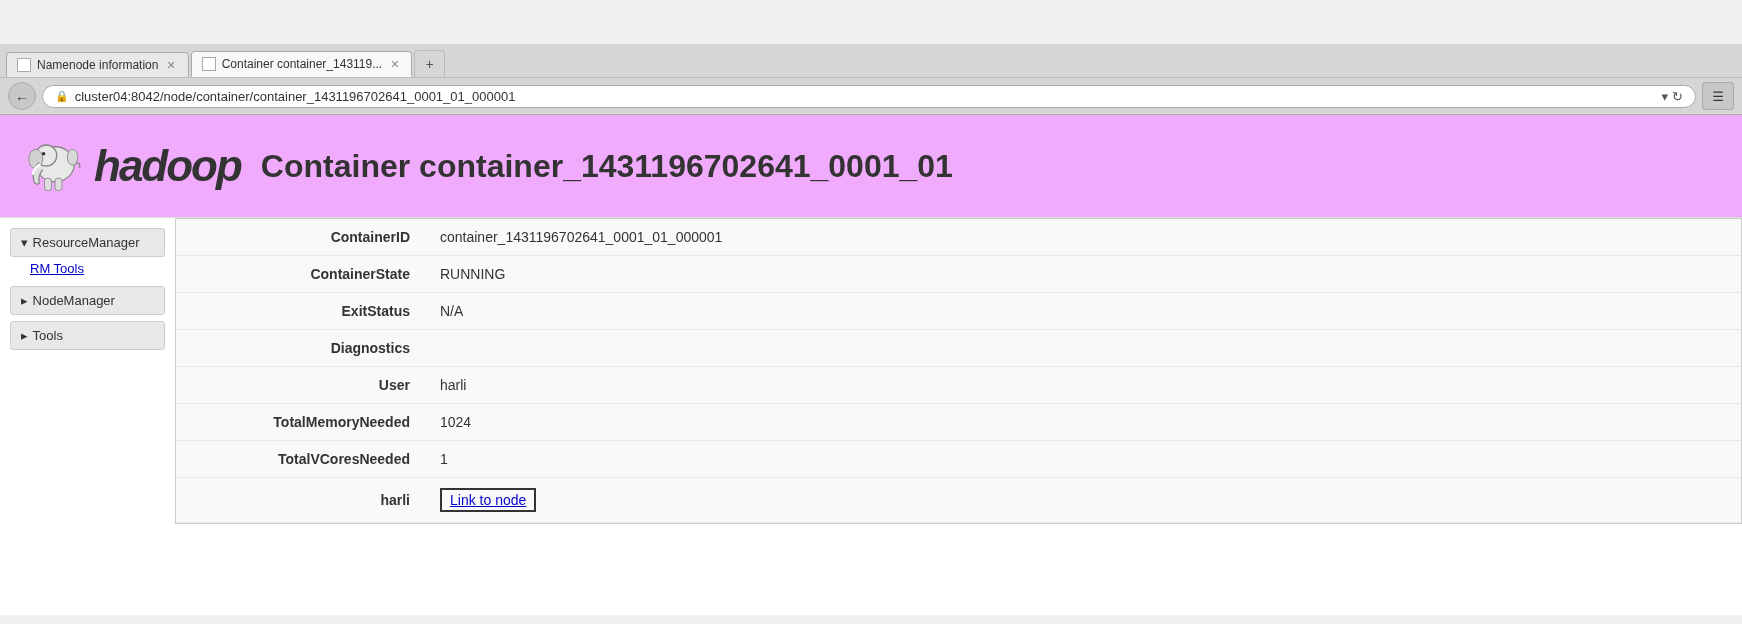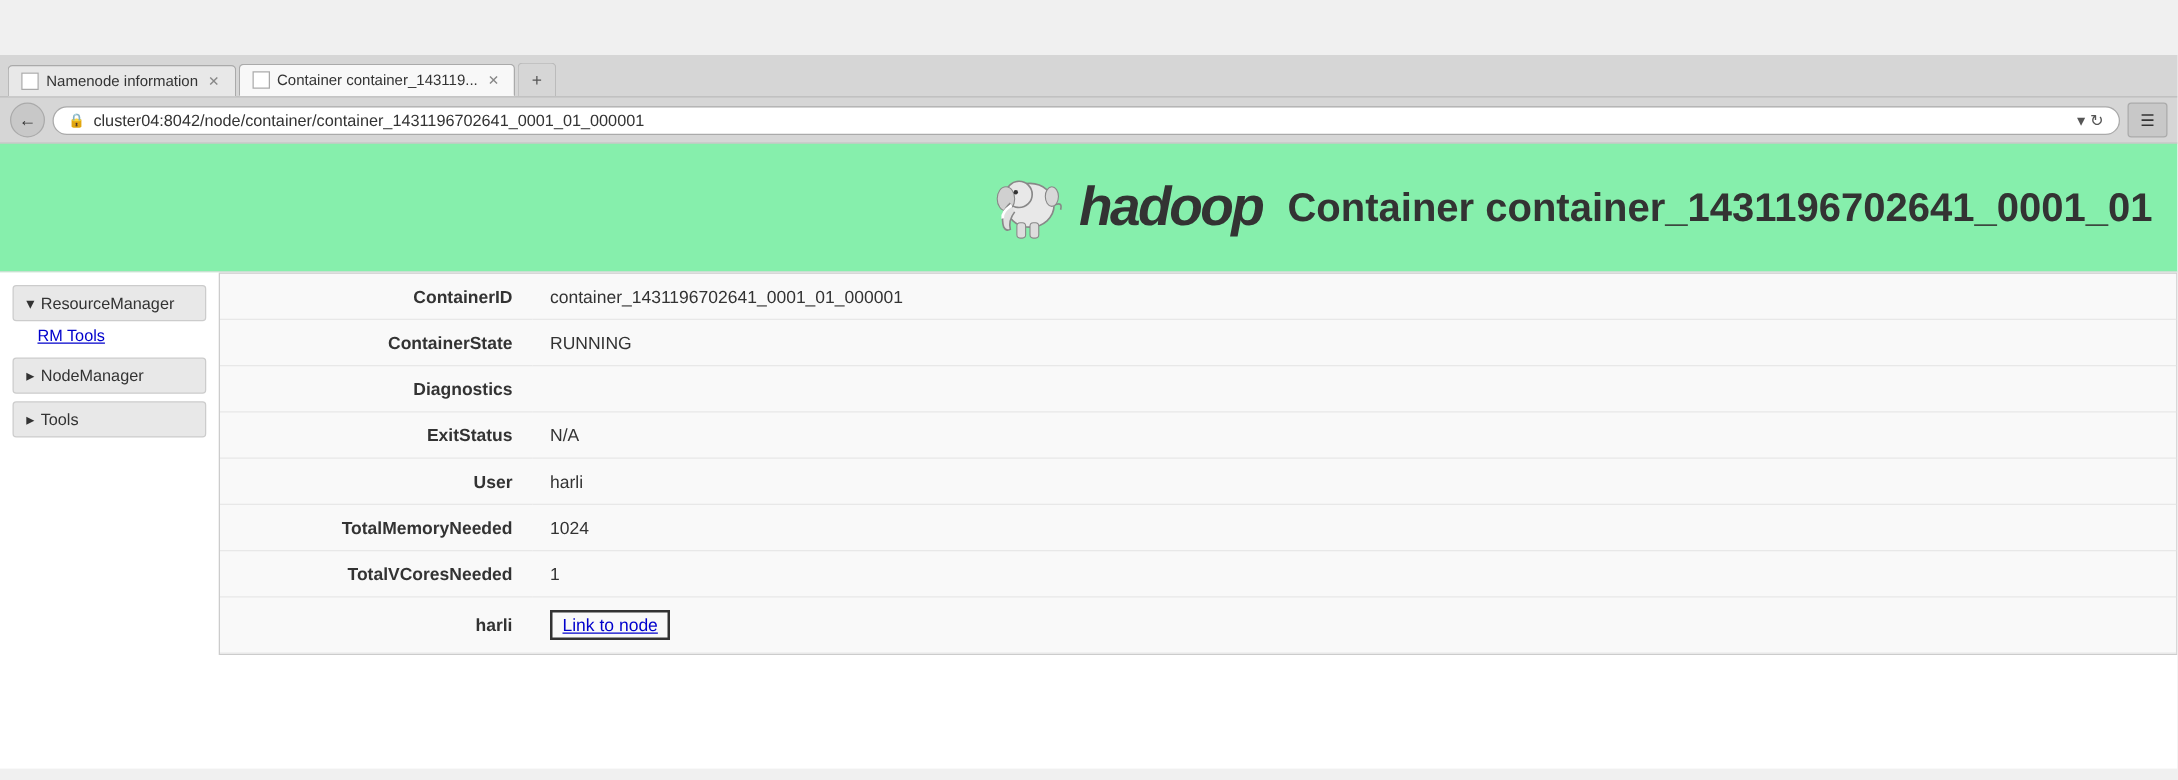--- a/index.html
+++ b/index.html
@@ -138,23 +138,22 @@
     .page-content {
       background: #fff;
       min-height: 500px;
     }
 
     
     .page-header {
       display: flex;
       align-items: center;
       padding: 16px 20px;
-      background: #86efac;
+      background: #f0abfc;
       border-bottom: 1px solid #ddd;
-      justify-content: flex-end;
     }
 
     .hadoop-logo {
       display: flex;
       align-items: center;
       gap: 4px;
       margin-right: 20px;
     }
 
     
@@ -371,28 +370,28 @@
         <tbody id="info-table-body">
         <tr>
               <td class="label">ContainerID</td>
               <td class="value">container_1431196702641_0001_01_000001</td>
             </tr>
             <tr>
               <td class="label">ContainerState</td>
               <td class="value">RUNNING</td>
             </tr>
             <tr>
+              <td class="label">ExitStatus</td>
+              <td class="value">N/A</td>
+            </tr>
+            <tr>
               <td class="label">Diagnostics</td>
               <td class="value"></td>
             </tr>
             <tr>
-              <td class="label">ExitStatus</td>
-              <td class="value">N/A</td>
-            </tr>
-            <tr>
               <td class="label">User</td>
               <td class="value">harli</td>
             </tr>
             <tr>
               <td class="label">TotalMemoryNeeded</td>
               <td class="value">1024</td>
             </tr>
             <tr>
               <td class="label">TotalVCoresNeeded</td>
               <td class="value">1</td>

